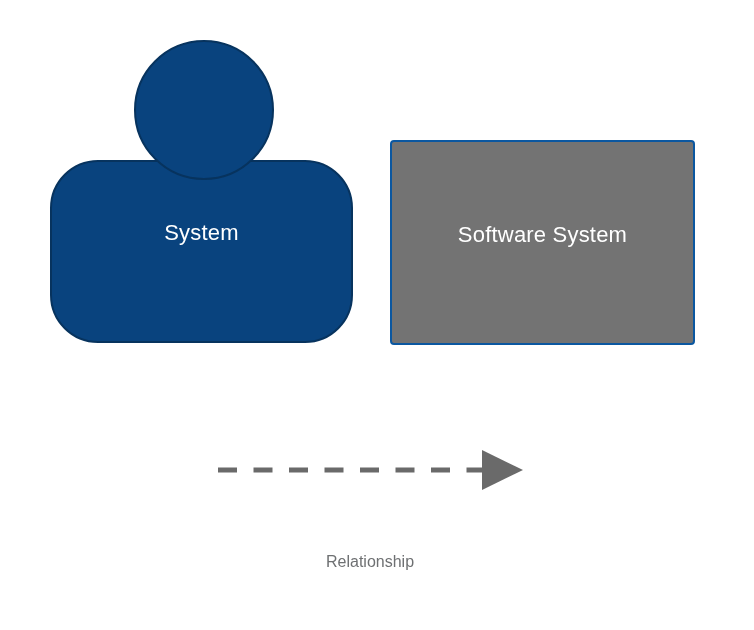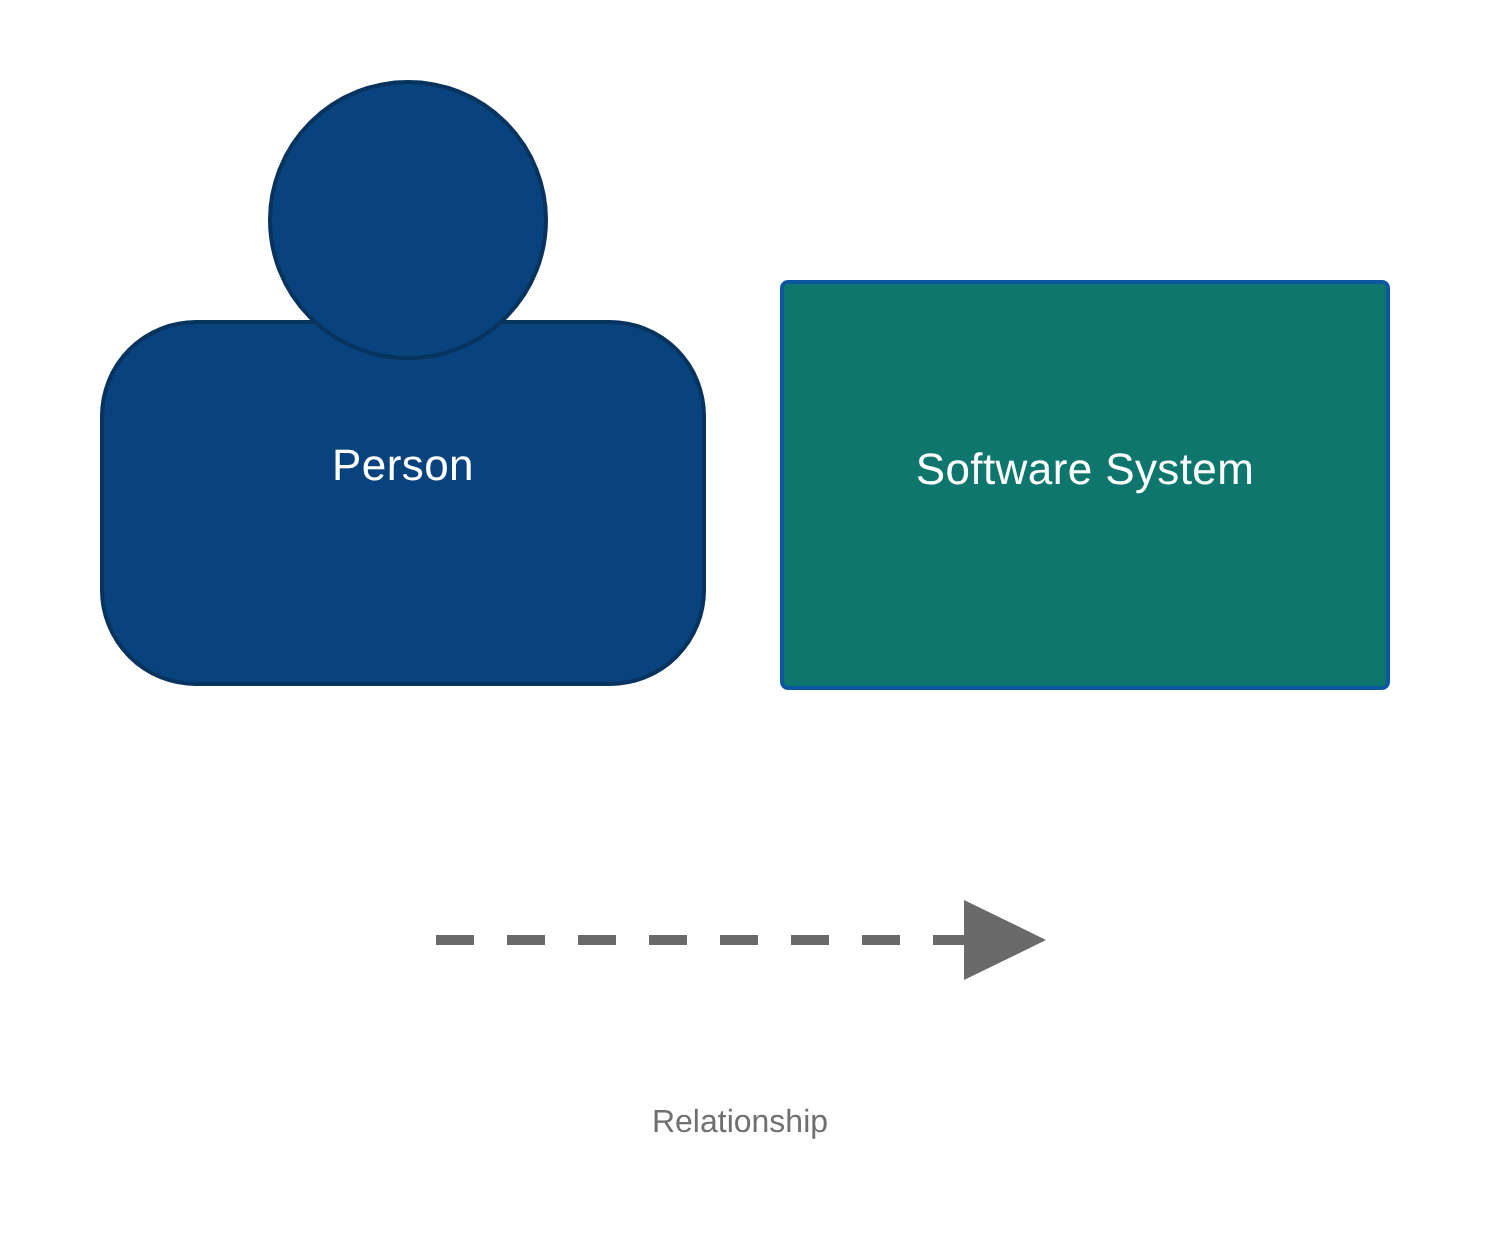--- a/index.html
+++ b/index.html
@@ -88,24 +88,24 @@
   }
 </style>
 </head>
 <body>
 
 <div class="canvas" style="background: rgb(255, 255, 255);">
 
   <div>
     <div class="person-body" style="background: rgb(9, 67, 126); border-color: rgb(7, 51, 94);"></div>
     <div class="person-head" style="background: rgb(9, 67, 126); border-color: rgb(7, 51, 94);"></div>
-    <div class="person-label" style="color: rgb(255, 255, 255);">Person</div>
+    <div class="person-label" style="color: rgb(255, 255, 255);">System</div>
   </div>
 
-  <div class="system-box" style="background: #0f766e; border-color: rgb(11, 87, 160); padding-left: 34px;">
+  <div class="system-box" style="background: #737373; border-color: rgb(11, 87, 160); padding-left: 34px;">
     <div class="system-label" style="color: rgb(255, 255, 255);">Software System</div>
   </div>
 
   <svg class="arrow-svg" viewBox="0 0 340 60" xmlns="http://www.w3.org/2000/svg">
     <line x1="18" y1="30" x2="284" y2="30" stroke-width="5" stroke-dasharray="19 16.5" style="stroke: rgb(106, 106, 106);"></line>
     <polygon points="282,10 282,50 323,30" style="fill: rgb(106, 106, 106);"></polygon>
   </svg>
 
   <div class="rel-label" style="color: rgb(110, 112, 114);">Relationship</div>
 

